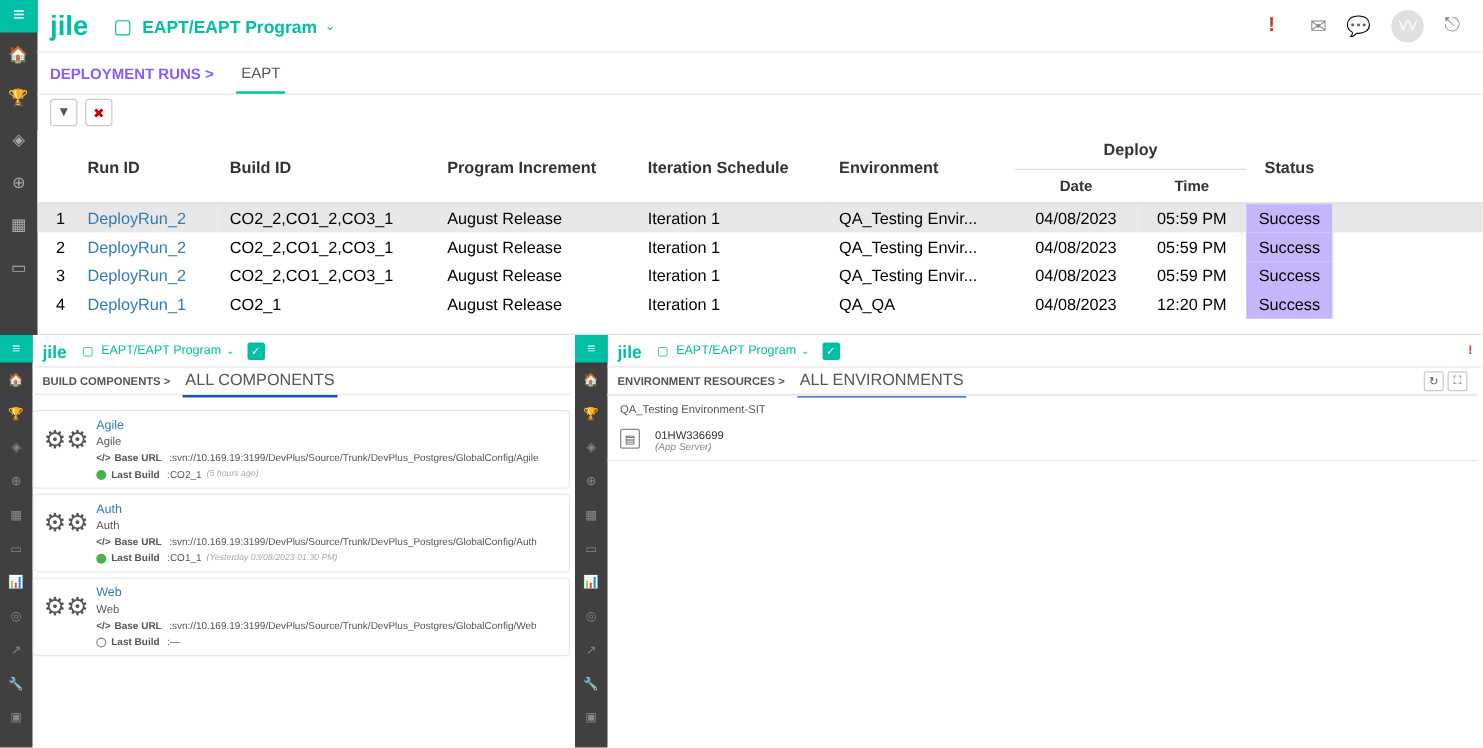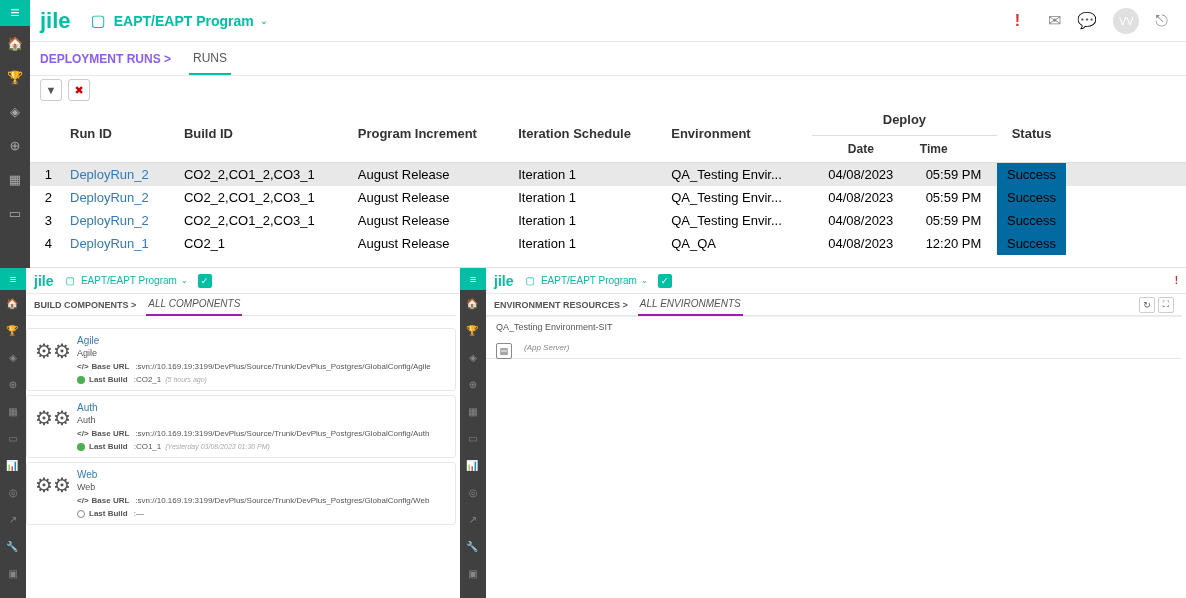--- a/index.html
+++ b/index.html
@@ -32,21 +32,21 @@
     .grid table { width: 100%; border-collapse: collapse; font-size: 13px; }
     .grid th { text-align: left; padding: 8px 10px; border-bottom: 1px solid #ddd; color: #333; font-weight: 700; background: #fff; }
     .grid th.group { text-align: center; border-bottom: 1px solid #ddd; }
     .grid .sub th { font-size: 12px; padding: 6px 10px; }
     .grid td { padding: 4px 10px; border-bottom: none; }
     .grid tr.data-row td { height: 22px; }
     .grid td.num { width: 30px; text-align: right; padding-right: 8px; }
     .grid td.link { color: #337ab7; cursor: pointer; }
     .grid td.date, .grid td.time { text-align: center; }
     .grid td.status-cell { padding: 0; }
-    .grid .status-pill { background: #0369a1; text-align: center; padding: 4px 0; display: block; }
+    .grid .status-pill { background: #c4b5fd; text-align: center; padding: 4px 0; display: block; }
     .grid tr.sel td { background: #e8e8e8; }
 
     
     .bl-panel { position: absolute; top: 268px; left: 0; width: 460px; bottom: 0; }
     
     .br-panel { position: absolute; top: 268px; left: 460px; right: 0; bottom: 0; }
 
     .mini-sidebar { position: absolute; left: 0; top: 0; width: 26px; bottom: 0; background: #404040; display: flex; flex-direction: column; align-items: center; }
     .mini-sidebar .hamburger { width: 26px; height: 22px; background: #00bfa5; display: flex; align-items: center; justify-content: center; color: #fff; font-size: 11px; cursor: pointer; }
     .mini-sidebar .side-icon { width: 26px; height: 27px; display: flex; align-items: center; justify-content: center; color: #888; font-size: 10px; cursor: pointer; }
@@ -55,21 +55,21 @@
     .mini-header .logo { font-weight: bold; font-size: 14px; color: #00bfa5; margin-right: 12px; }
     .mini-header .board-icon { color: #00bfa5; margin-right: 6px; font-size: 10px; }
     .mini-header .program-name { color: #00bfa5; font-size: 10px; }
     .mini-header .dropdown-caret { color: #00bfa5; margin-left: 4px; font-size: 8px; }
     .mini-header .check { width: 14px; height: 14px; background: #00bfa5; color: #fff; display: flex; align-items: center; justify-content: center; font-size: 9px; margin-left: 10px; border-radius: 2px; }
     .mini-header .spacer { flex: 1; }
     .mini-header .alert { color: #d32f2f; font-size: 10px; font-weight: bold; }
 
     .mini-crumb { position: absolute; left: 26px; top: 26px; right: 4px; height: 22px; display: flex; align-items: center; padding: 0 8px; border-bottom: 1px solid #e8e8e8; }
     .mini-crumb .crumb { font-size: 9px; color: #555; font-weight: bold; }
-    .mini-crumb .tab { margin-left: 10px; padding: 5px 2px; font-size: 10px; color: #555; border-bottom: 2px solid #a21caf; cursor: pointer; font-style: italic; }
+    .mini-crumb .tab { margin-left: 10px; padding: 5px 2px; font-size: 13px; color: #555; border-bottom: 2px solid #1d4ed8; cursor: pointer; }
     .mini-crumb .spacer { flex: 1; }
     .mini-crumb .tool-icon { width: 16px; height: 16px; border: 1px solid #ccc; border-radius: 2px; display: flex; align-items: center; justify-content: center; font-size: 9px; margin-left: 3px; cursor: pointer; color: #555; }
 
     
     .bl-body { position: absolute; left: 26px; top: 60px; right: 4px; bottom: 0; overflow-y: auto; }
     .comp-card { border: 1px solid #e8e8e8; border-radius: 3px; margin-bottom: 4px; padding: 6px 8px 6px 50px; position: relative; }
     .comp-card .gears { position: absolute; left: 8px; top: 10px; font-size: 20px; color: #555; }
     .comp-card .name { color: #337ab7; font-size: 10px; cursor: pointer; }
     .comp-card .sub { font-size: 9px; color: #555; margin-top: 2px; }
     .comp-card .row { font-size: 8px; color: #555; margin-top: 4px; display: flex; align-items: center; }
@@ -110,21 +110,21 @@
     <span class="dropdown-caret">⌄</span>
     <span class="spacer"></span>
     <span class="alert">!</span>
     <span class="hdr-icon">✉</span>
     <span class="hdr-icon">💬</span>
     <span class="avatar">VV</span>
     <span class="hdr-icon">⎋</span>
   </div>
   <div class="breadcrumb-row">
     <span class="crumb">DEPLOYMENT RUNS &gt;</span>
-    <span class="tab">RUNS</span>
+    <span class="tab">EAPT</span>
   </div>
   <div class="filter-row">
     <div class="filter-btn">▼</div>
     <div class="filter-btn clear">✖</div>
   </div>
   <div class="grid">
     <table>
       <thead>
         <tr>
           <th rowspan="2" style="width:30px"></th>
@@ -132,21 +132,21 @@
           <th rowspan="2">Build ID</th>
           <th rowspan="2">Program Increment</th>
           <th rowspan="2">Iteration Schedule</th>
           <th rowspan="2">Environment</th>
           <th colspan="2" class="group">Deploy</th>
           <th rowspan="2" style="text-align:center">Status</th>
           <th rowspan="2" style="width:120px"></th>
         </tr>
         <tr class="sub">
           <th style="text-align:center">Date</th>
-          <th style="text-align:left">Time</th>
+          <th style="text-align:center">Time</th>
         </tr>
       </thead>
       <tbody>
         <tr class="data-row sel">
           <td class="num">1</td>
           <td class="link">DeployRun_2</td>
           <td>CO2_2,CO1_2,CO3_1</td>
           <td>August Release</td>
           <td>Iteration 1</td>
           <td>QA_Testing Envir...</td>
@@ -284,17 +284,18 @@
     <span class="tab">ALL ENVIRONMENTS</span>
     <span class="spacer"></span>
     <span class="tool-icon">↻</span>
     <span class="tool-icon">⛶</span>
   </div>
   <div class="br-body">
     <div class="env-section">
       <div class="env-sub">QA_Testing Environment-SIT</div>
       <div class="env-resource">
         <div class="srv-icon">▤</div>
+        <div class="r-id">01HW336699</div>
         <div class="r-type">(App Server)</div>
       </div>
     </div>
   </div>
 </div>
 
 </body></html>

